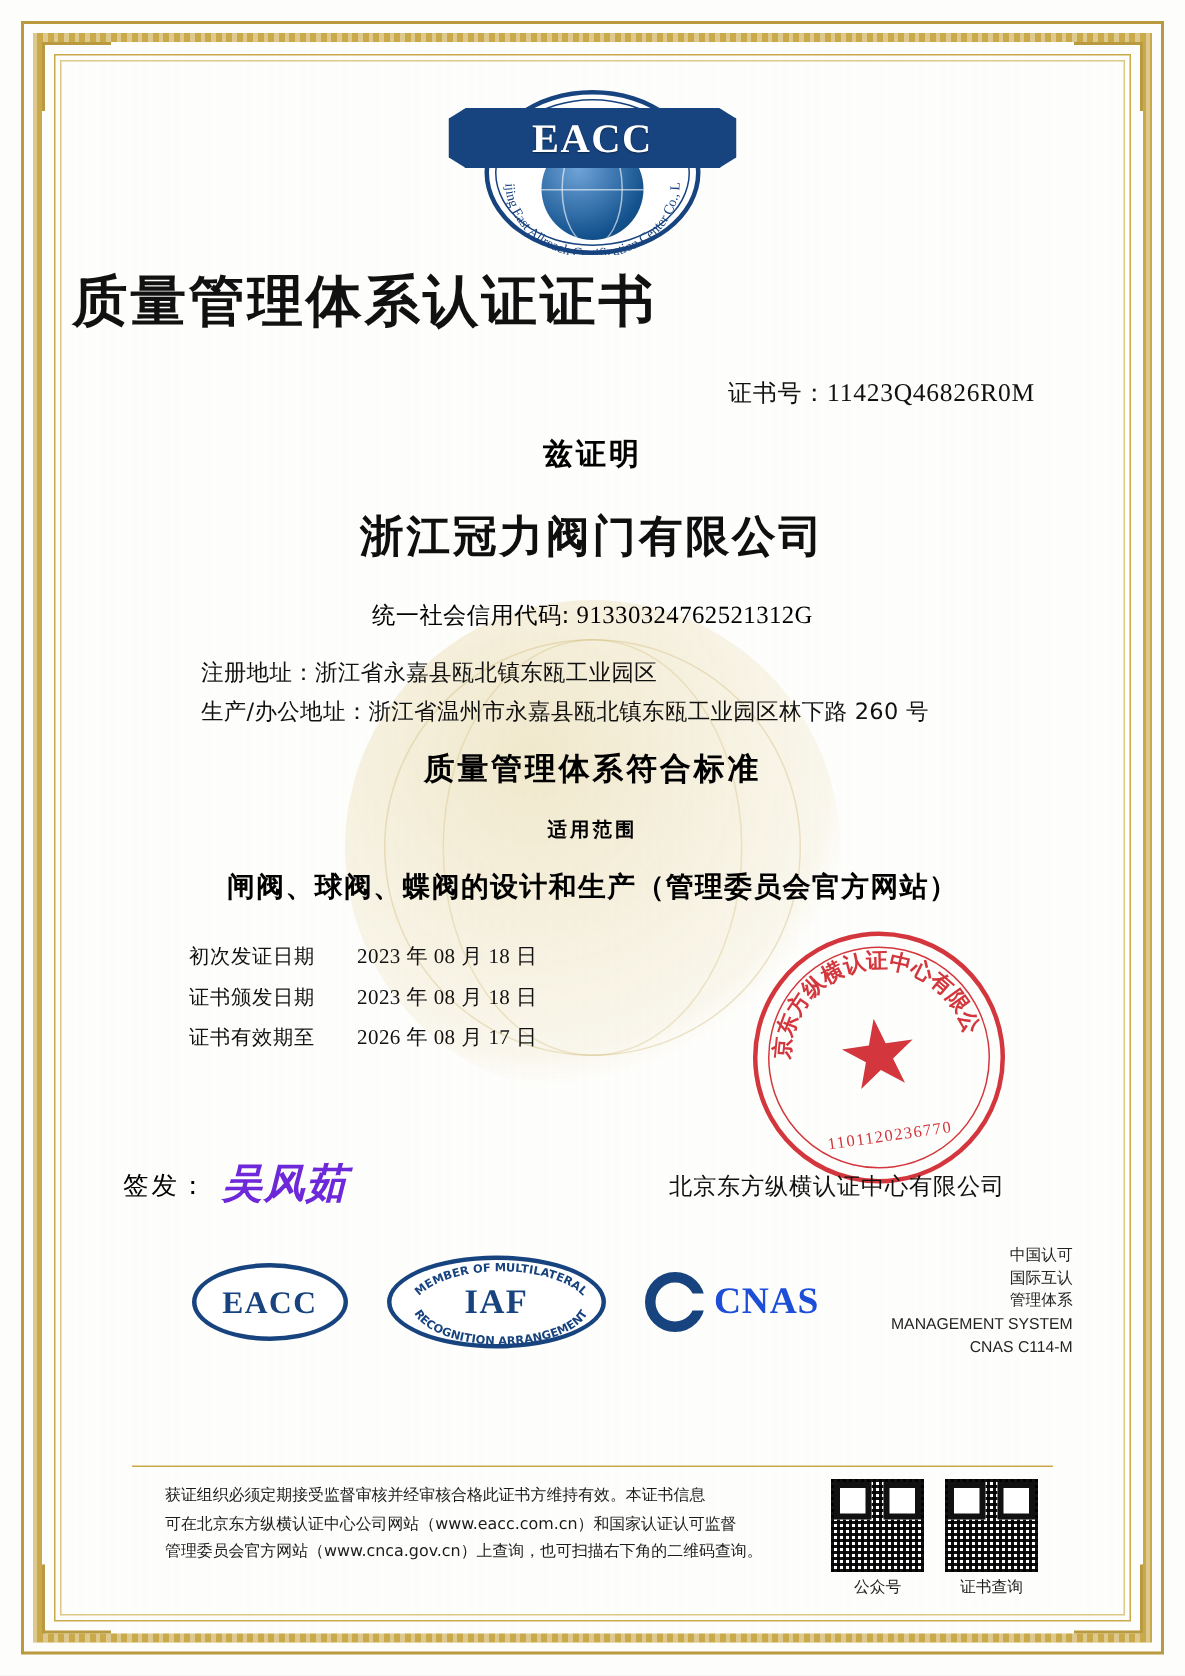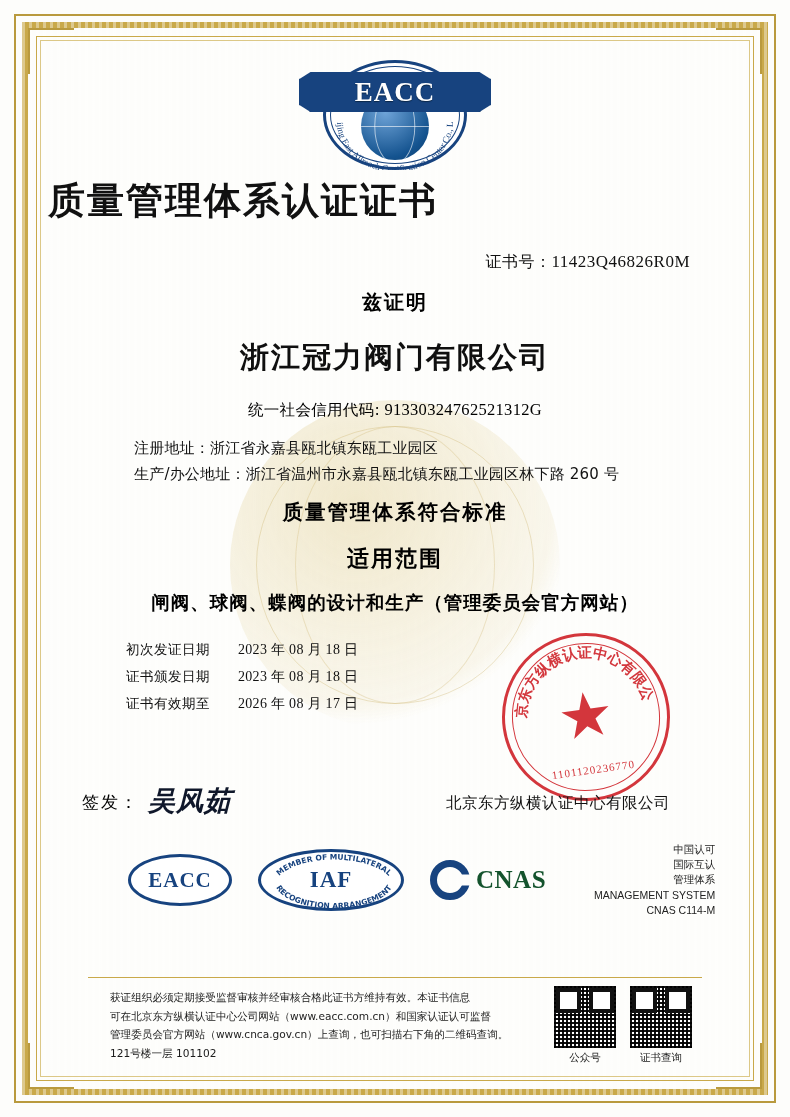--- a/index.html
+++ b/index.html
@@ -232,21 +232,21 @@
   .std-value {
     margin-top: 16px;
     font-size: 26px;
     letter-spacing: .5px;
     color: #111;
   }
   .scope-head {
     margin-top: 18px;
     font-family: "DejaVu Sans", sans-serif;
     font-weight: bold;
-    font-size: 22px;
+    font-size: 13px;
     letter-spacing: 2px;
   }
   .scope-value {
     margin-top: 16px;
     font-family: "DejaVu Sans", sans-serif;
     font-weight: bold;
     font-size: 18.5px;
     letter-spacing: 1px;
   }
 
@@ -315,21 +315,21 @@
     letter-spacing: 2px;
   }
   .sign-name {
     position: absolute;
     left: 100px; top: -2px;
     font-family: "Liberation Serif", serif;
     font-style: italic;
     font-weight: bold;
     font-size: 27px;
     letter-spacing: 1px;
-    color: #0f172a;
+    color: #6d28d9;
   }
   .issuer {
     position: absolute;
     right: 72px; top: 8px;
     font-family: "DejaVu Sans", sans-serif;
     font-size: 15.5px;
     letter-spacing: .5px;
     color: #111;
   }
 
@@ -376,21 +376,21 @@
   .badge-cnas {
     position: relative;
     width: 132px; height: 56px;
     display: flex; align-items: center;
     gap: 6px;
   }
   .badge-cnas .txt {
     font-family: "Liberation Serif", serif;
     font-weight: bold;
     font-size: 25px;
-    color: #14532d;
+    color: #1d4ed8;
     letter-spacing: .5px;
   }
   .cnas-mark {
     position: relative;
     width: 40px; height: 40px;
     border-radius: 50%;
     border: 7px solid #17437f;
     clip-path: polygon(0 0, 100% 0, 100% 36%, 46% 36%, 46% 64%, 100% 64%, 100% 100%, 0 100%);
   }
   .cnas-info {
@@ -582,21 +582,20 @@
         <div class="en">MANAGEMENT SYSTEM</div>
         <div class="en">CNAS C114-M</div>
       </div>
     </div>
 
     <div class="footer">
       <div class="footer-text">
         <div>获证组织必须定期接受监督审核并经审核合格此证书方维持有效。本证书信息</div>
         <div>可在北京东方纵横认证中心公司网站（www.eacc.com.cn）和国家认证认可监督</div>
         <div>管理委员会官方网站（www.cnca.gov.cn）上查询，也可扫描右下角的二维码查询。</div>
-        <div>121号楼一层 101102</div>
       </div>
       <div class="qr-area">
         <div class="qr-item">
           <div class="qr"></div>
           <div class="qr-label">公众号</div>
         </div>
         <div class="qr-item">
           <div class="qr"></div>
           <div class="qr-label">证书查询</div>
         </div>

